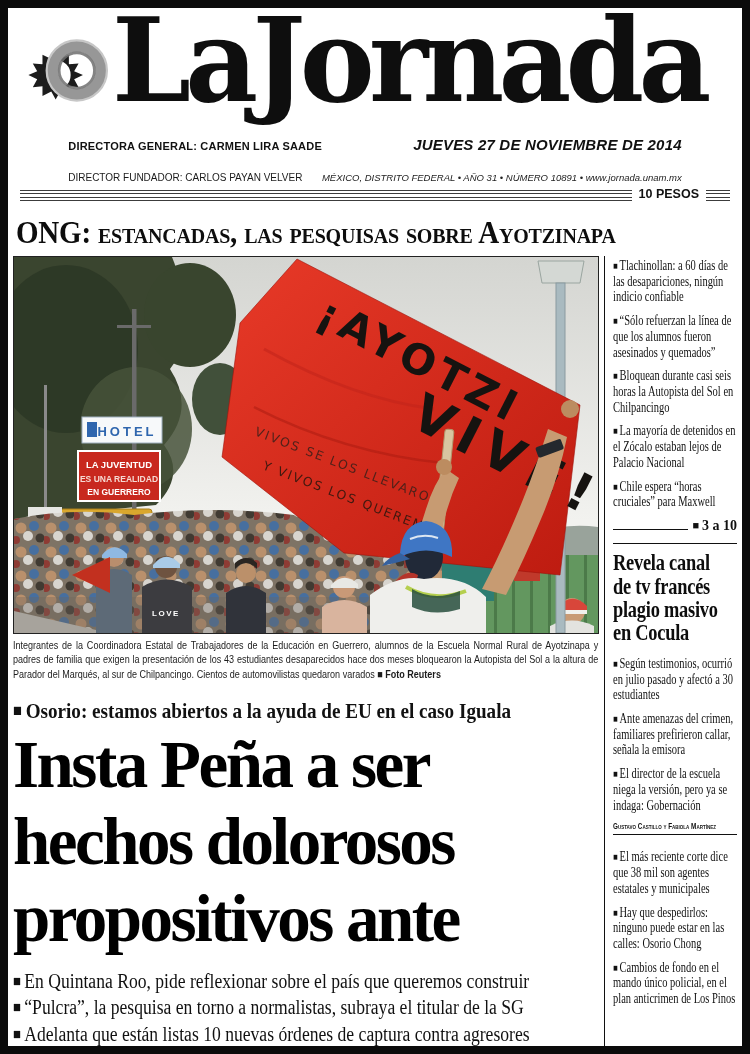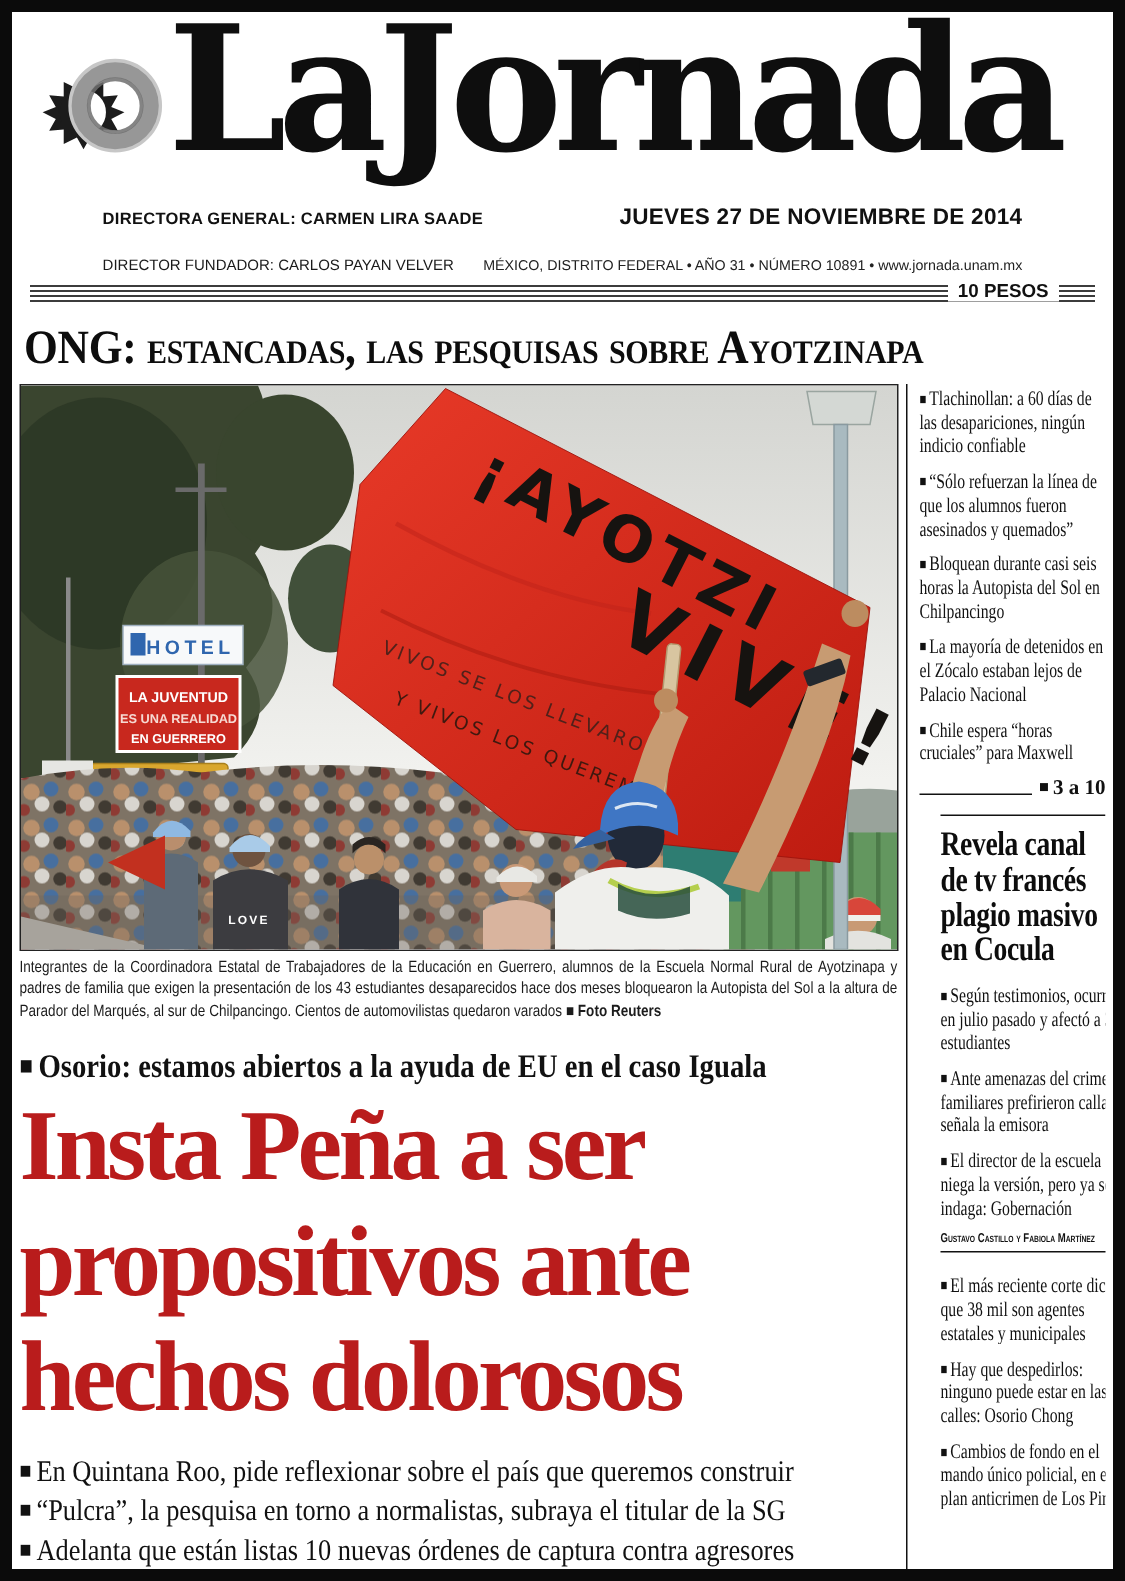--- a/index.html
+++ b/index.html
@@ -14,21 +14,21 @@
   .sun-icon { flex:none; margin:20px 0 0 6px; }
   .logo-text {
     font-family:"DejaVu Serif", serif; font-weight:bold; font-size:116px;
     letter-spacing:-6px; line-height:0.98; white-space:nowrap; margin-top:-6px;
     transform:scaleX(.97); transform-origin:left top; color:#0e0e0e;
   }
   .info-row { display:flex; justify-content:center; align-items:flex-end; margin-top:4px; padding:0 2px; }
   .staff { font-family:"Liberation Sans", sans-serif; }
   .staff-l1 { font-weight:bold; font-size:11px; letter-spacing:.2px; }
   .staff-l2 { font-size:10px; margin-top:20px; color:#1a1a1a; }
-  .dateblock { text-align:right; font-family:"Liberation Sans", sans-serif; }
+  .dateblock { text-align:right; font-family:"Liberation Sans", sans-serif;font-style:italic; }
   .date-line { font-weight:bold; font-size:15px; letter-spacing:.2px; }
   .edition-line { font-size:9.5px; margin-top:19px; color:#222; }
   .price-band { position:relative; height:13px; margin:7px 2px 0 2px;
     background:repeating-linear-gradient(to bottom,#3c3c3c 0 1px, transparent 1px 3.4px); }
   .price-label { position:absolute; right:24px; top:-3px; background:#fff; padding:0 7px;
     font-family:"Liberation Sans", sans-serif; font-weight:bold; font-size:12.5px; }
   
   .top-headline {
     margin:13px 8px 7px 8px; font-weight:bold; font-variant:small-caps;
     font-size:29px; letter-spacing:-.2px; white-space:nowrap;
@@ -47,42 +47,42 @@
     font-family:"Liberation Sans", sans-serif; font-size:10.8px; line-height:1.32;
     text-align:justify; color:#1c1c1c;
   }
   .caption-inner b { font-weight:bold; }
   
   .kicker { margin-top:17px; overflow:hidden; }
   .kicker-inner { display:inline-block; white-space:nowrap; transform:scaleX(.87);
     transform-origin:0 50%; font-weight:bold; font-size:22px; }
   .kicker-inner::before { content:"■ "; font-size:17px; position:relative; top:-2px; }
   .headline { margin-top:2px; font-weight:bold; font-size:67px; letter-spacing:-2.5px;
-    line-height:1.15; color:#b91c1c; }
+    line-height:1.15; color:#000000; }
   .headline div { white-space:nowrap; }
   .deck { margin-top:11px; }
   .deck-item { white-space:nowrap; transform:scaleX(.88); transform-origin:0 50%;
     font-size:20px; line-height:1.32; }
   .deck-item::before { content:"■ "; font-size:15px; position:relative; top:-2px; }
   .byline-row { display:flex; align-items:flex-end; margin-top:12px; height:17px; }
   .byline-spacer { flex:0 0 292px; }
   .byline-group { flex:1; border-bottom:2px solid #111; padding-bottom:1px; overflow:visible; }
   .byline-text { display:inline-block; white-space:nowrap; transform:scaleX(.85); transform-origin:0 50%;
     font-family:"Liberation Sans", sans-serif; font-variant:small-caps; font-weight:bold; font-size:10.5px; }
   .page-ref { font-weight:bold; font-size:15px; margin-left:8px; white-space:nowrap; }
   .page-ref::before { content:"■ "; font-size:12px; position:relative; top:-1px; }
   
   .sb-item { width:162px; transform:scaleX(.76); transform-origin:0 0;
     font-size:13.8px; line-height:1.14; margin-bottom:8px; }
   .sb-item::before { content:"■ "; font-size:10px; position:relative; top:-1px; }
   .sb-ref-row { display:flex; align-items:flex-end; margin:0 0 9px 0; }
   .sb-ref-line { flex:1; border-bottom:1.5px solid #111; margin-bottom:4px; }
   .sb-ref { font-weight:bold; font-size:14px; margin-left:5px; white-space:nowrap; }
   .sb-ref::before { content:"■ "; font-size:11px; position:relative; top:-1px; }
-  .sb-story { padding-top:7px;margin-left:14px; }
+  .sb-story { padding-top:7px; }
   .sb-story.ruled { border-top:1.5px solid #111; }
   .sb-h2 { font-weight:bold; font-size:23px; line-height:1.02; letter-spacing:-.3px;
     margin-bottom:11px; color:#0d0d0d; }
   .sb-h2 div { white-space:nowrap; transform:scaleX(.8); transform-origin:0 0; }
   .sb-byline-row { display:flex; align-items:flex-end; margin:0 0 7px 0; height:14px; }
   .sb-byline-group { flex:1; border-bottom:1.5px solid #111; padding-bottom:1px; }
   .sb-byline-text { display:inline-block; white-space:nowrap; transform:scaleX(.75); transform-origin:0 50%;
     font-family:"Liberation Sans", sans-serif; font-variant:small-caps; font-weight:bold; font-size:8.5px; }
 </style>
 </head>
@@ -240,22 +240,22 @@
       <div class="caption">
         <div class="caption-inner"><span>Integrantes de la Coordinadora Estatal de Trabajadores de la Educación en Guerrero, alumnos de la Escuela Normal Rural de Ayotzinapa y padres de familia que exigen la presentación de los 43 estudiantes desaparecidos hace dos meses bloquearon la Autopista del Sol a la altura de Parador del Marqués, al sur de Chilpancingo. Cientos de automovilistas quedaron varados </span><b>■ Foto Reuters</b></div>
       </div>
 
       <div class="kicker">
         <span class="kicker-inner">Osorio: estamos abiertos a la ayuda de EU en el caso Iguala</span>
       </div>
 
       <div class="headline">
         <div>Insta Peña a ser</div>
+        <div>hechos dolorosos</div>
         <div>propositivos ante</div>
-        <div>hechos dolorosos</div>
       </div>
 
       <div class="deck">
         <div class="deck-item">En Quintana Roo, pide reflexionar sobre el país que queremos construir</div>
         <div class="deck-item">“Pulcra”, la pesquisa en torno a normalistas, subraya el titular de la SG</div>
         <div class="deck-item">Adelanta que están listas 10 nuevas órdenes de captura contra agresores</div>
       </div>
 
       <div class="byline-row">
         <div class="byline-spacer"></div>

